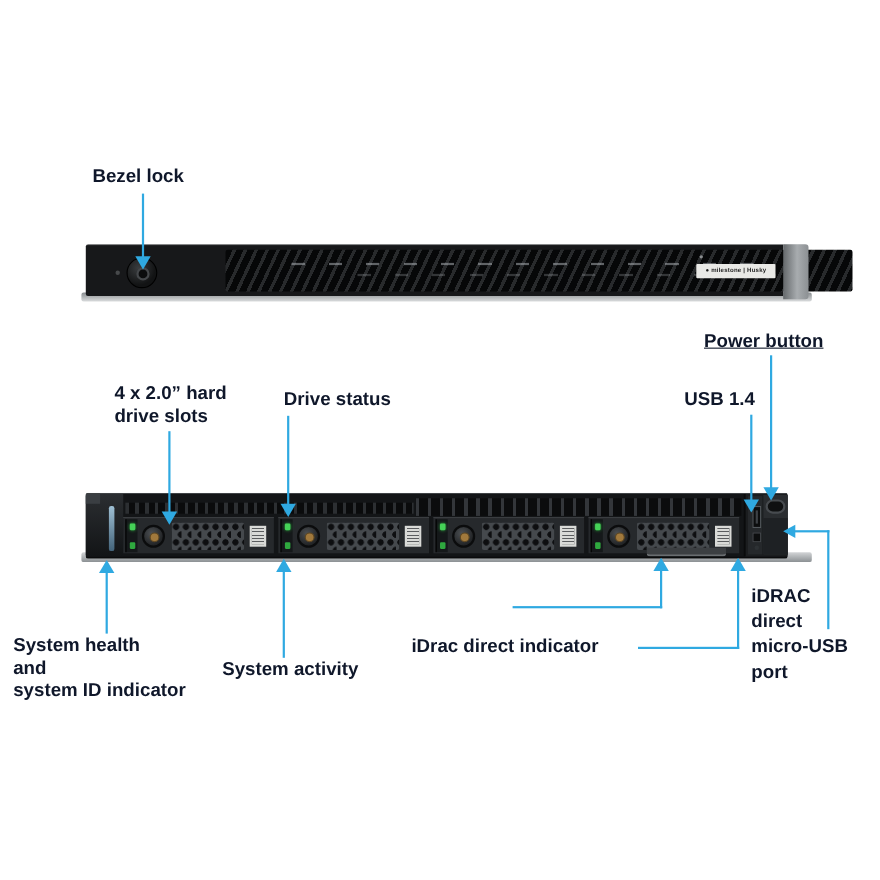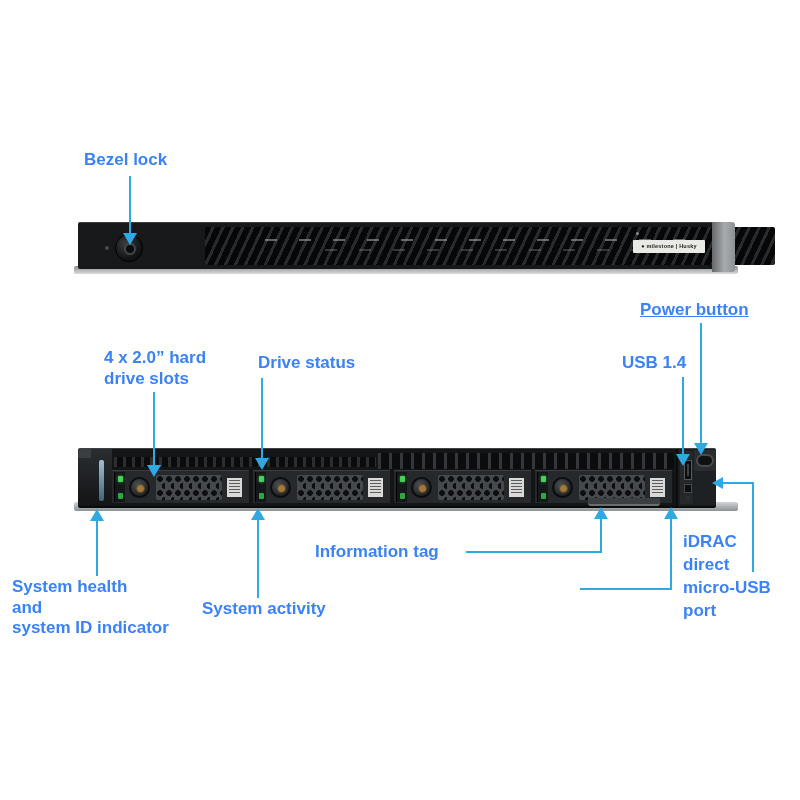--- a/index.html
+++ b/index.html
@@ -1,21 +1,21 @@
 <!DOCTYPE html>
 <html><head>
 <meta charset="utf-8">
 <style>
   html,body{margin:0;padding:0;background:#fff;}
   .canvas{position:relative;width:800px;height:800px;background:#fff;overflow:hidden;
           font-family:"Liberation Sans",sans-serif;}
   .abs{position:absolute;}
 
   
-  .lbl{position:absolute;color:#3b82f6;font-weight:700;font-size:17px;line-height:1.22;
+  .lbl{position:absolute;color:#0f172a;font-weight:700;font-size:17px;line-height:1.22;
        white-space:pre-line;}
   .lbl.center{}
   .lbl.tall{line-height:1.35;}
 
   
   .cl{position:absolute;background:#2fa9e1;}
   .vl{width:2px;} .hl{height:2px;}
   .ah{position:absolute;width:0;height:0;}
   .ah.down{border-left:7px solid transparent;border-right:7px solid transparent;border-top:12px solid #2fa9e1;}
   .ah.up{border-left:7px solid transparent;border-right:7px solid transparent;border-bottom:12px solid #2fa9e1;}
@@ -211,25 +211,25 @@
   <div class="lbl abs center callouts" style="left:12px;top:577px;width:196px;">System health
 and
 system ID indicator</div>
   <div class="ah up callouts" style="left:90px;top:509px;"></div>
   <div class="cl vl callouts" style="left:96px;top:520px;height:56px;"></div>
 
   <div class="lbl abs callouts" style="left:202px;top:599px;">System activity</div>
   <div class="ah up callouts" style="left:251px;top:508px;"></div>
   <div class="cl vl callouts" style="left:257px;top:519px;height:79px;"></div>
 
-  <div class="lbl abs callouts" style="left:315px;top:542px;">Information tag</div>
   <div class="cl hl callouts" style="left:466px;top:551px;width:136px;"></div>
   <div class="cl vl callouts" style="left:600px;top:519px;height:34px;"></div>
   <div class="ah up callouts" style="left:594px;top:507px;"></div>
 
+  <div class="lbl abs callouts" style="left:374px;top:578px;">iDrac direct indicator</div>
   <div class="cl hl callouts" style="left:580px;top:588px;width:92px;"></div>
   <div class="cl vl callouts" style="left:670px;top:519px;height:71px;"></div>
   <div class="ah up callouts" style="left:664px;top:507px;"></div>
 
   <div class="lbl abs tall callouts" style="left:683px;top:531px;">iDRAC
 direct
 micro-USB
 port</div>
   <div class="ah left callouts" style="left:712px;top:477px;"></div>
   <div class="cl hl callouts" style="left:722px;top:482px;width:32px;"></div>

